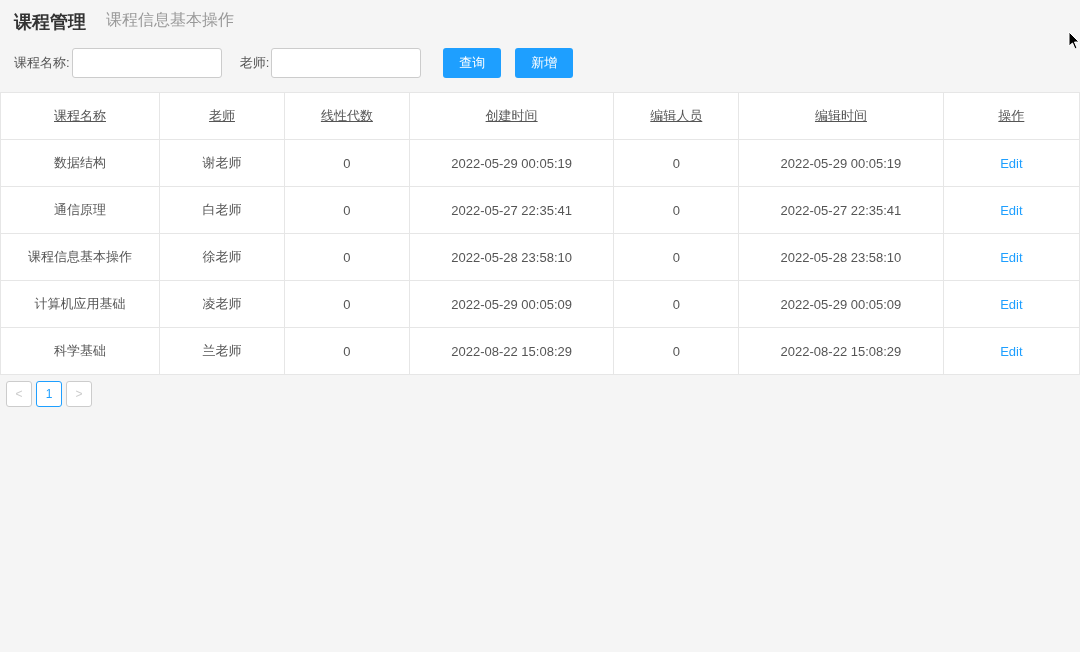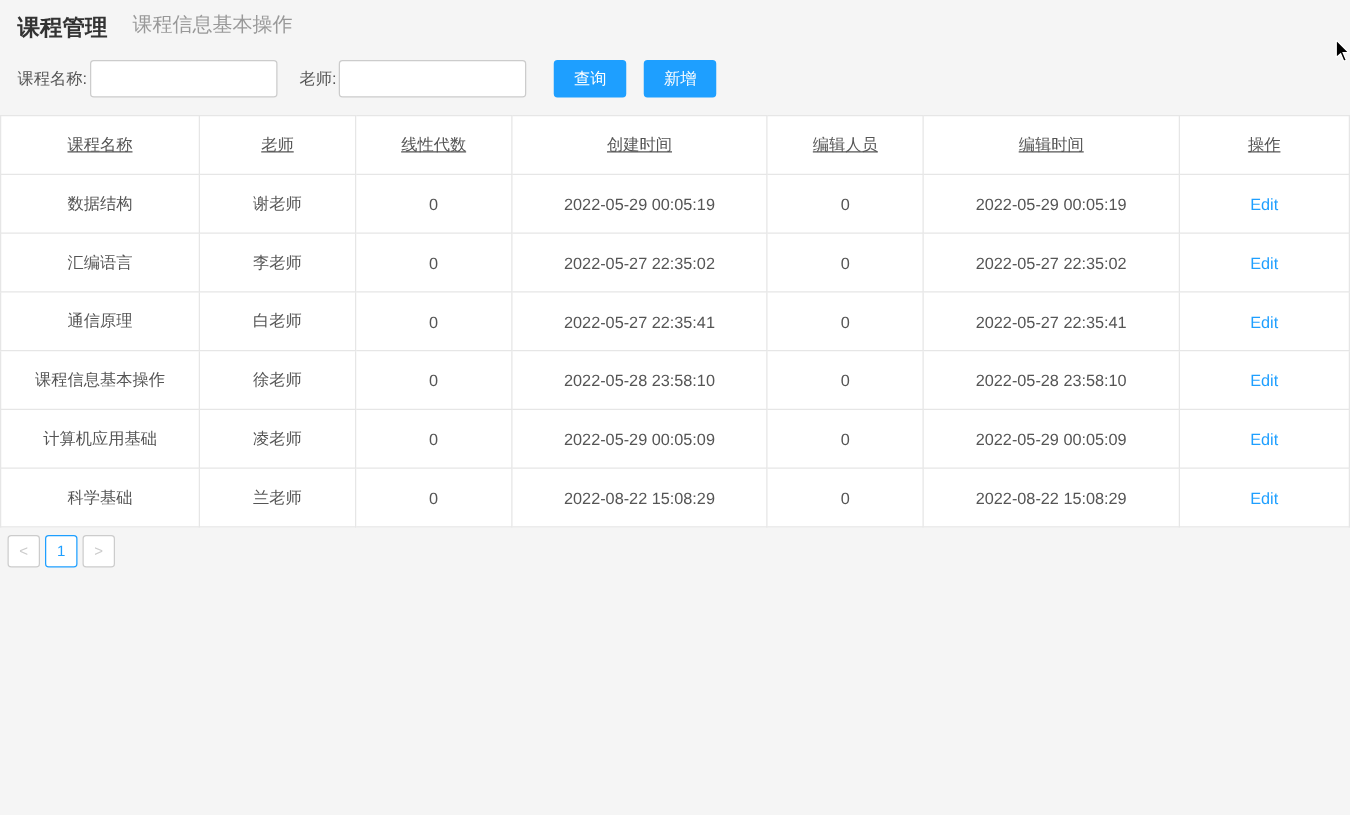--- a/index.html
+++ b/index.html
@@ -174,29 +174,20 @@
       <tr>
         <td>数据结构</td>
         <td>谢老师</td>
         <td>0</td>
         <td>2022-05-29 00:05:19</td>
         <td>0</td>
         <td>2022-05-29 00:05:19</td>
         <td class="action"><a>Edit</a></td>
       </tr>
       <tr>
-        <td>汇编语言</td>
-        <td>李老师</td>
-        <td>0</td>
-        <td>2022-05-27 22:35:02</td>
-        <td>0</td>
-        <td>2022-05-27 22:35:02</td>
-        <td class="action"><a>Edit</a></td>
-      </tr>
-      <tr>
         <td>通信原理</td>
         <td>白老师</td>
         <td>0</td>
         <td>2022-05-27 22:35:41</td>
         <td>0</td>
         <td>2022-05-27 22:35:41</td>
         <td class="action"><a>Edit</a></td>
       </tr>
       <tr>
         <td>课程信息基本操作</td>

